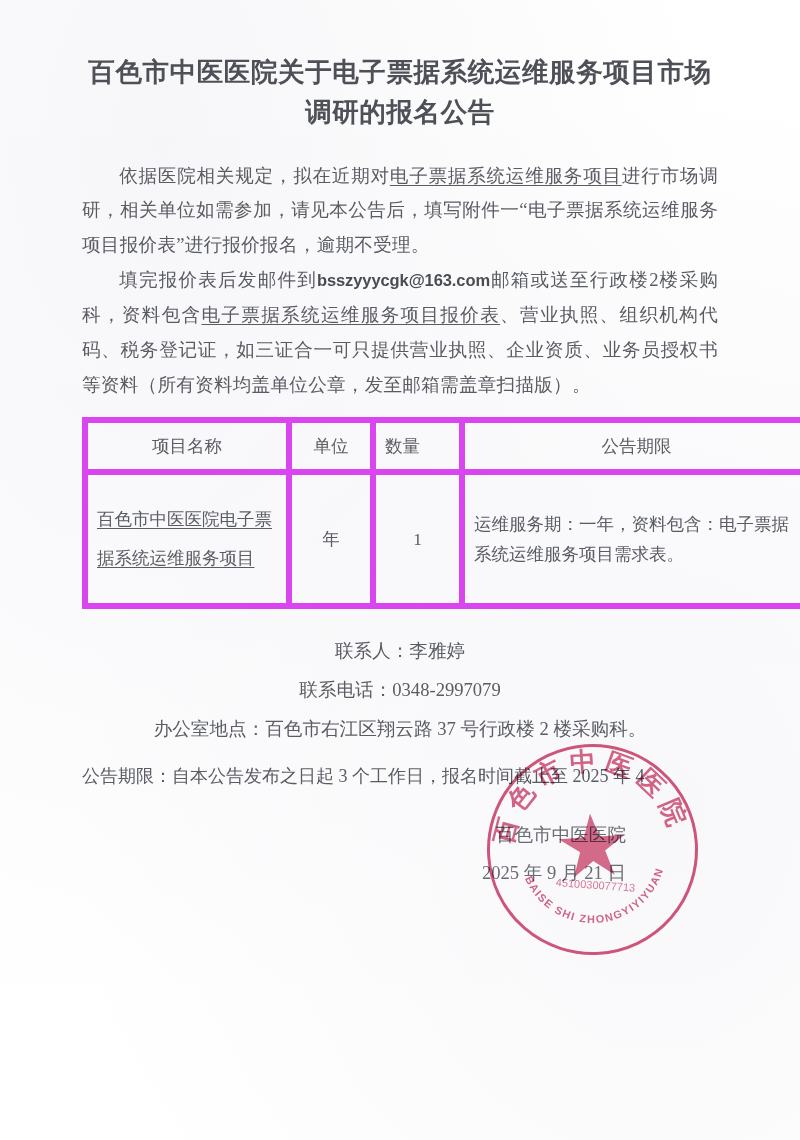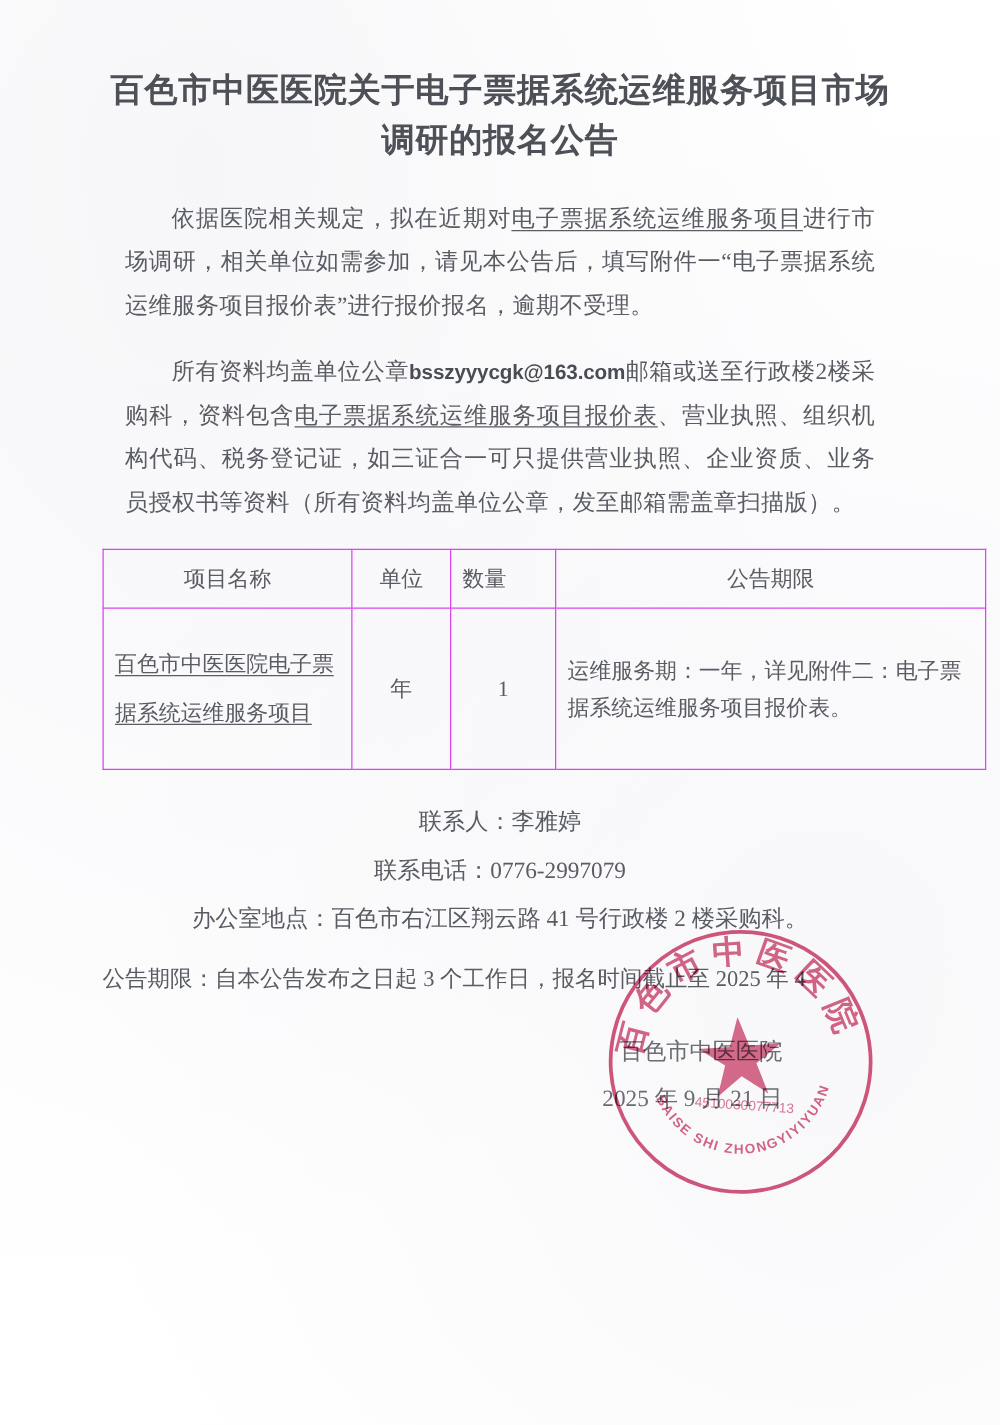--- a/index.html
+++ b/index.html
@@ -45,21 +45,21 @@
 
   .body-block {
     margin-top: 26px;
     font-size: 18.6px;
     line-height: 1.88;
     letter-spacing: 0.25px;
     text-align: justify;
     color: #5a5c63;
   }
   .para {
-    margin: 18px;
+    margin: 0;
     text-indent: 2em;
   }
   .u {
     text-decoration: underline;
     text-underline-offset: 2.5px;
   }
   .email {
     font-family: "Liberation Sans", "DejaVu Sans", sans-serif;
     font-weight: bold;
     font-size: 16.5px;
@@ -69,21 +69,21 @@
 
   table.req-table {
     margin-top: 14px;
     width: 630px;
     border-collapse: collapse;
     font-size: 17.5px;
     color: #5a5c63;
     table-layout: fixed;
   }
   table.req-table td, table.req-table th {
-    border: 1px solid #d946ef;
+    border: 6px solid #d946ef;
     padding: 6px 9px;
     font-weight: normal;
     vertical-align: middle;
   }
   .col-name  { width: 180px; }
   .col-unit  { width: 60px;  text-align: center; }
   .col-qty   { width: 65px;  text-align: left; }
   .col-req   { width: 325px; }
   th.col-req { text-align: center; }
   .head-row th { height: 34px; line-height: 1.5; }
@@ -193,46 +193,46 @@
 <div class="page">
   <div class="paper-grain"></div>
 
   <div class="content">
 
     <h1 class="doc-title">百色市中医医院关于电子票据系统运维服务项目市场调研的报名公告</h1>
 
     <div class="body-block">
       <p class="para"><span>依据医院相关规定，拟在近期对</span><span class="u">电子票据系统运维服务项目</span><span>进行市场调研，相关单位如需参加，请见本公告后，填写附件一“电子票据系统运维服务项目报价表”进行报价报名，逾期不受理。</span></p>
 
-      <p class="para"><span>所有资料均盖单位公章</span><span class="email">bsszyyycgk@163.com</span><span>邮箱或送至行政楼2楼采购科，资料包含</span><span class="u">电子票据系统运维服务项目报价表</span><span>、营业执照、组织机构代码、税务登记证，如三证合一可只提供营业执照、企业资质、业务员授权书等资料（所有资料均盖单位公章，发至邮箱需盖章扫描版）。</span></p>
+      <p class="para"><span>填完报价表后发邮件到</span><span class="email">bsszyyycgk@163.com</span><span>邮箱或送至行政楼2楼采购科，资料包含</span><span class="u">电子票据系统运维服务项目报价表</span><span>、营业执照、组织机构代码、税务登记证，如三证合一可只提供营业执照、企业资质、业务员授权书等资料（所有资料均盖单位公章，发至邮箱需盖章扫描版）。</span></p>
     </div>
 
     <table class="req-table">
       <thead>
         <tr class="head-row">
           <th class="col-name">项目名称</th>
           <th class="col-unit">单位</th>
           <th class="col-qty">数量</th>
           <th class="col-req">公告期限</th>
         </tr>
       </thead>
       <tbody>
         <tr class="body-row">
           <td class="col-name"><span class="proj-name">百色市中医医院电子票据系统运维服务项目</span></td>
           <td class="col-unit unit-cell">年</td>
           <td class="col-qty qty-cell">1</td>
-          <td class="col-req"><span class="req-text">运维服务期：一年，详见附件二：电子票据系统运维服务项目报价表。</span></td>
+          <td class="col-req"><span class="req-text">运维服务期：一年，资料包含：电子票据系统运维服务项目需求表。</span></td>
         </tr>
       </tbody>
     </table>
 
     <div class="contacts">
       <p class="contact-line">联系人：李雅婷</p>
-      <p class="contact-line">联系电话：0776-2997079</p>
-      <p class="contact-line">办公室地点：百色市右江区翔云路 41 号行政楼 2 楼采购科。</p>
+      <p class="contact-line">联系电话：0348-2997079</p>
+      <p class="contact-line">办公室地点：百色市右江区翔云路 37 号行政楼 2 楼采购科。</p>
     </div>
 
     <div class="deadline">
       <p>公告期限：自本公告发布之日起 3 个工作日，报名时间截止至 2025 年 4</p>
     </div>
 
     <div class="signature">
       <p class="sig-line">百色市中医医院</p>
       <p class="sig-line">2025 年 9 月 21 日</p>
     </div>

